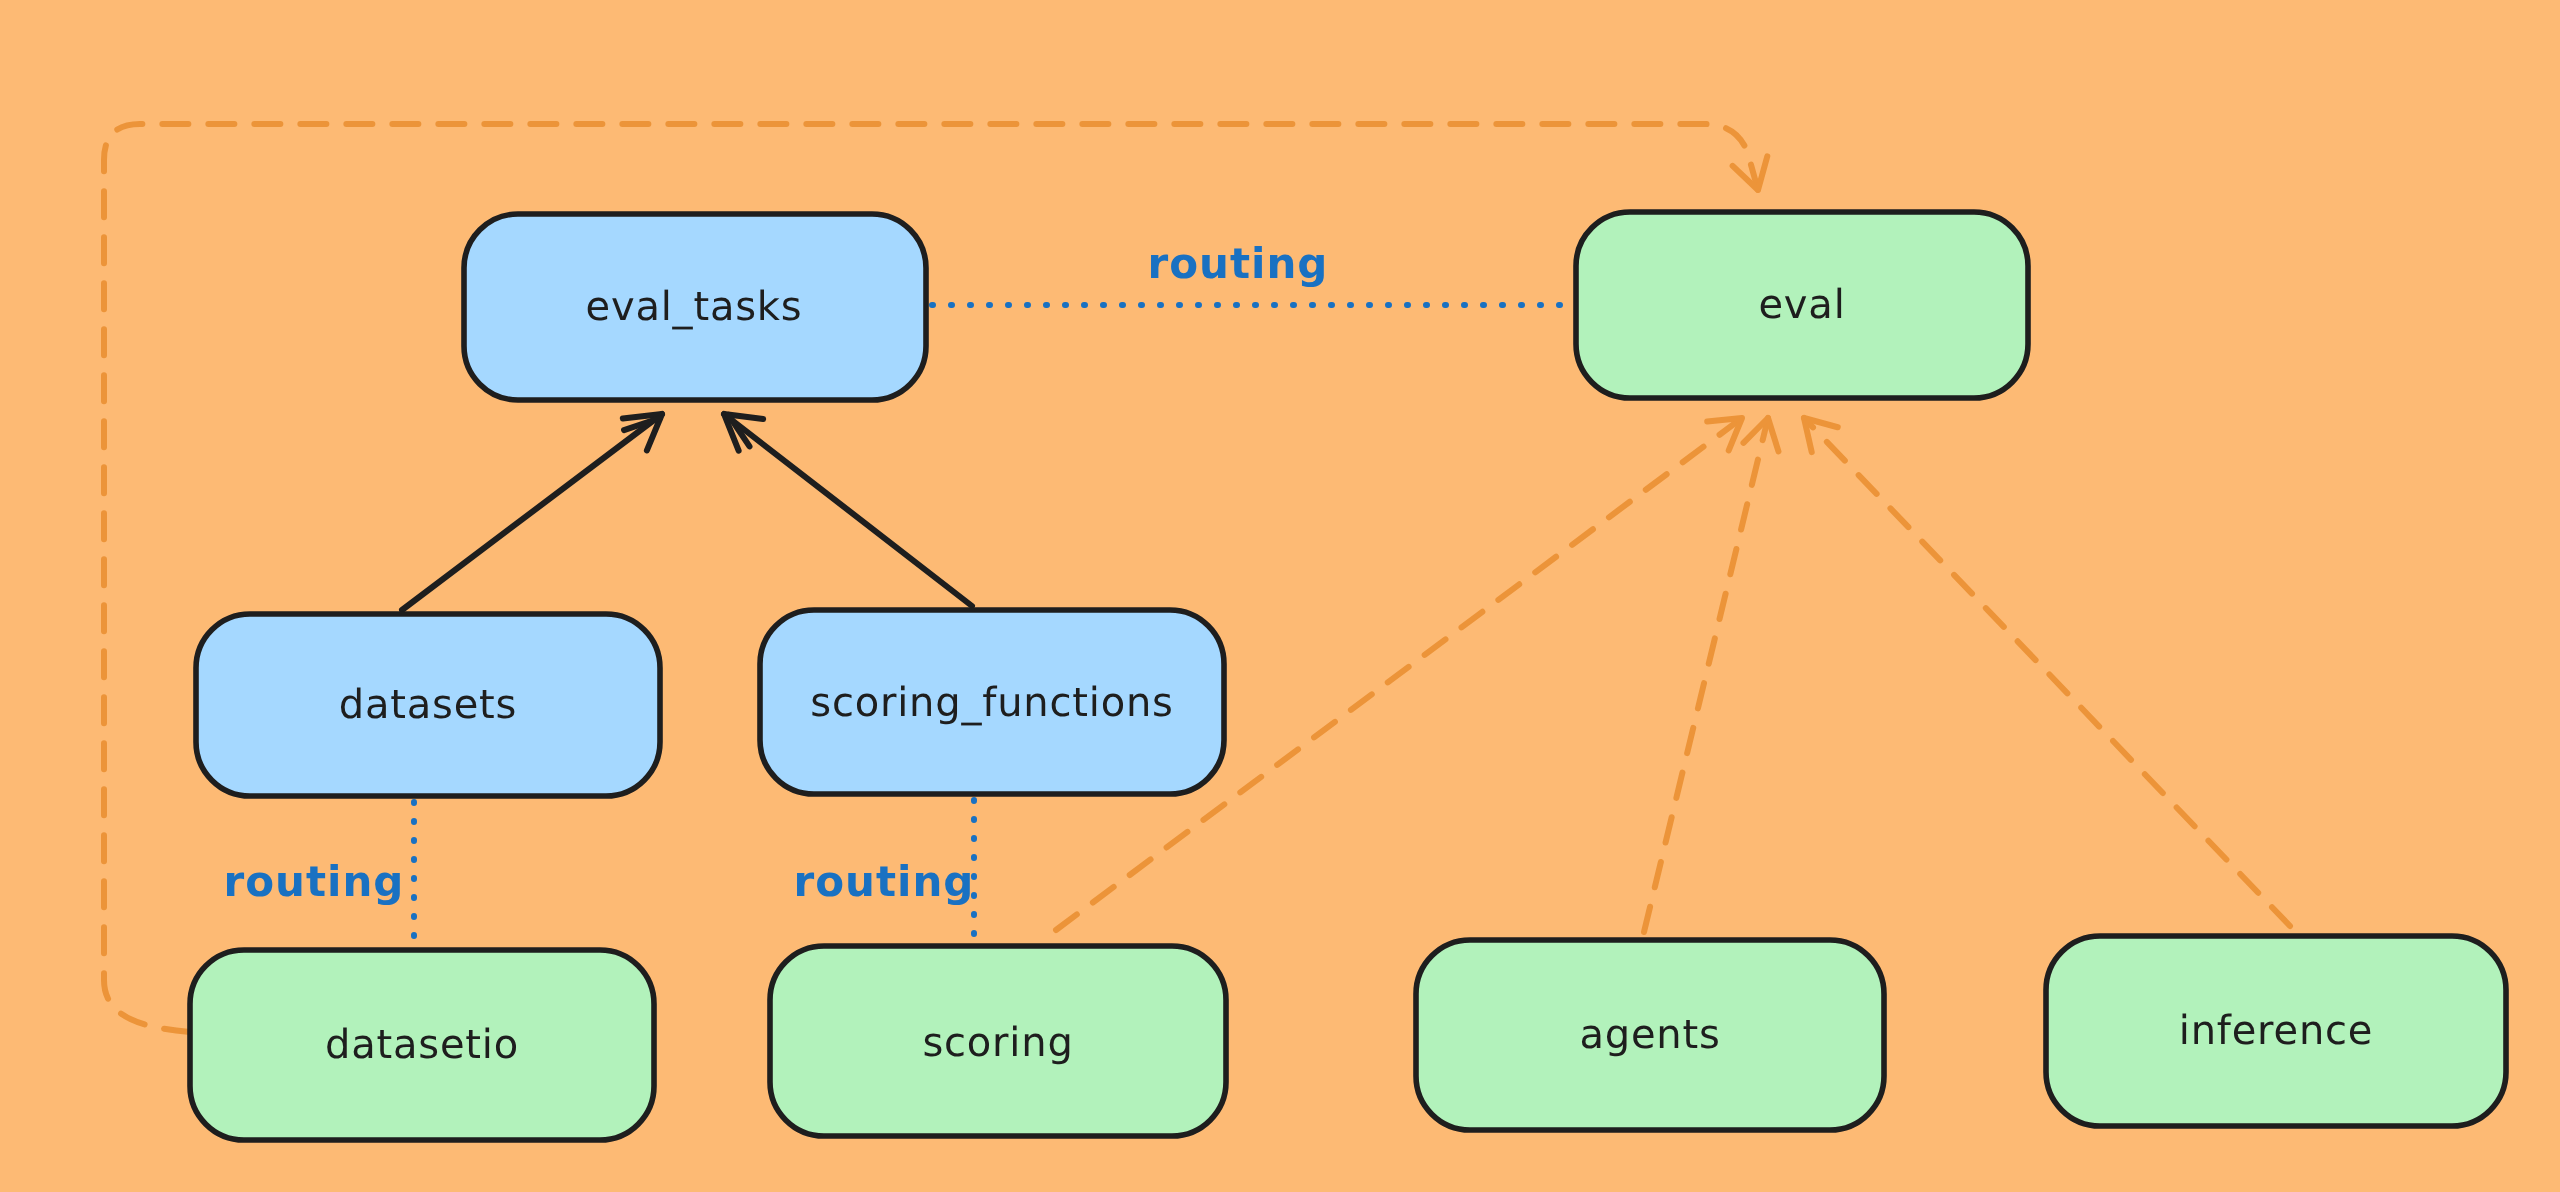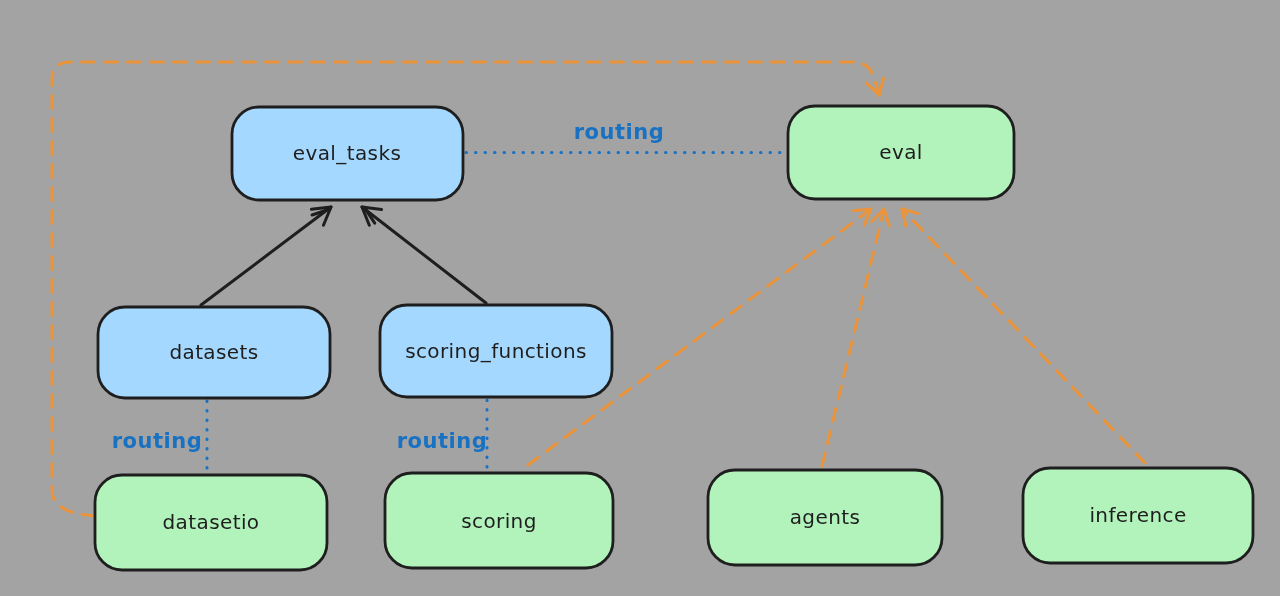--- a/index.html
+++ b/index.html
@@ -1,20 +1,20 @@
 <!DOCTYPE html>
 <html><head>
 <meta charset="utf-8">
 <style>
   html, body { margin: 0; padding: 0; background: #ffffff; }
   .stage {
     position: relative;
     width: 1280px;
     height: 596px;
-    background: #a3a3a3;
+    background: #fdba74;
     overflow: hidden;
   }
   svg { display: block; }
   .edge-black  { stroke: #1e1e1e; stroke-width: 3;   fill: none; stroke-linecap: round; }
   .edge-dotted { stroke: #1971c2; stroke-width: 3;   fill: none; stroke-linecap: round; stroke-dasharray: 0.5 9; }
   .edge-orange { stroke: #ec9439; stroke-width: 3;   fill: none; stroke-linecap: round; stroke-dasharray: 13 10; }
   .arrowhead-line { fill: none; stroke-linecap: round; stroke-linejoin: round; }
   .node { stroke: #1e1e1e; stroke-width: 2.8; }
   .node-label {
     font-family: "DejaVu Sans", sans-serif;

